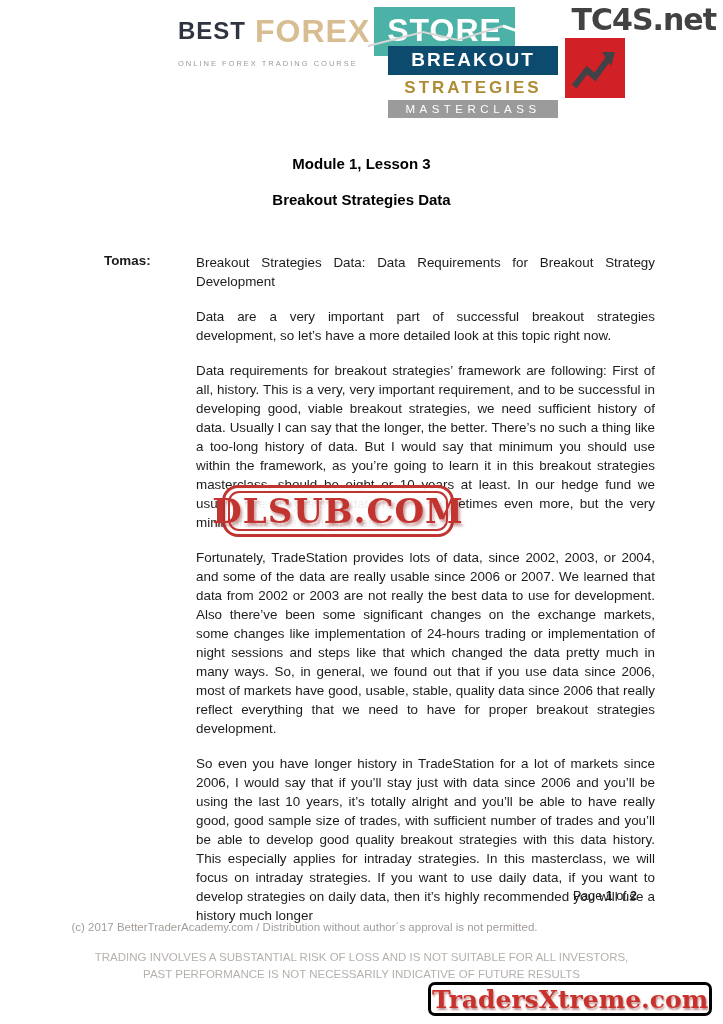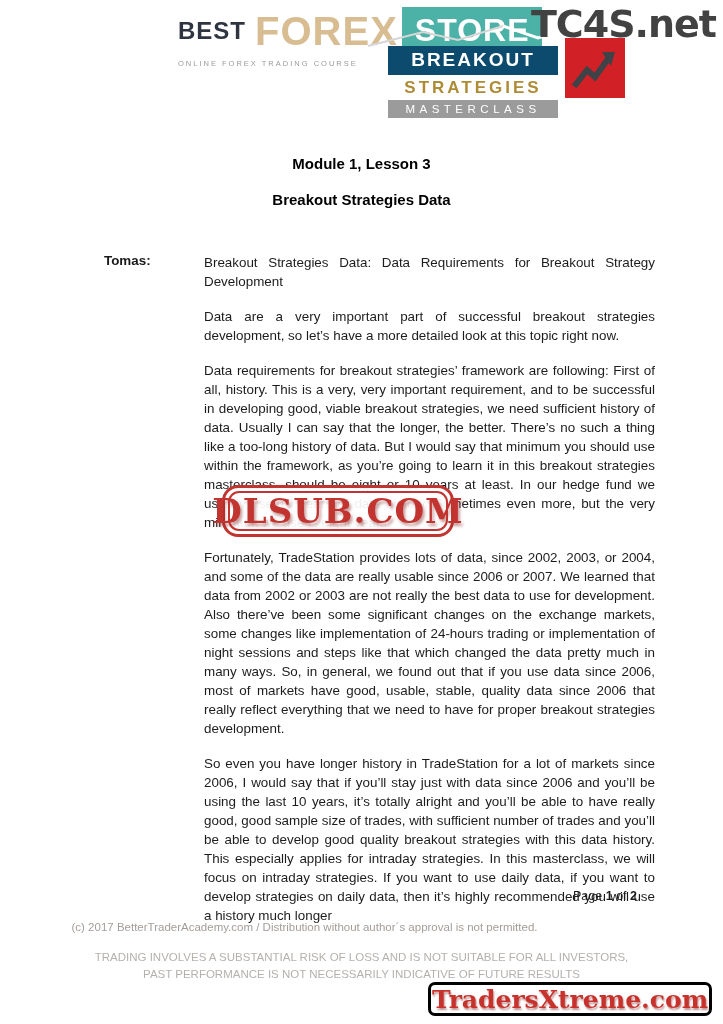--- a/index.html
+++ b/index.html
@@ -4,43 +4,43 @@
 <style>
   html,body{margin:0;padding:0;background:#e8e8e8;}
   .page{
     position:relative;width:723px;height:1024px;margin:0 auto;background:#ffffff;
     font-family:"Liberation Sans", sans-serif;overflow:hidden;
   }
   
   .brand{position:absolute;left:178px;top:8px;}
   .brand-line{display:flex;align-items:center;height:46px;position:relative;}
   .b-best{font-size:24px;font-weight:bold;color:#2e3440;letter-spacing:1px;}
-  .b-forex{font-size:40px;font-weight:bold;color:#d9bd92;letter-spacing:1px;margin-left:9px;}
+  .b-forex{font-size:32px;font-weight:bold;color:#d9bd92;letter-spacing:1px;margin-left:9px;}
   .b-store{font-size:32px;font-weight:bold;color:#ffffff;background:#4cb2a7;padding:5px 13px 7px;margin-left:4px;letter-spacing:1px;}
   .brand-chart{position:absolute;left:150px;top:0;pointer-events:none;}
   .b-tagline{margin-top:5px;font-size:7.5px;letter-spacing:2px;color:#9a9a9a;}
   .site-logo{
     position:absolute;right:7px;top:2px;font-family:"DejaVu Sans", sans-serif;
-    font-size:38px;font-weight:800;color:#424242;letter-spacing:-1px;
+    font-size:30px;font-weight:800;color:#424242;letter-spacing:-1px;
   }
   .course{position:absolute;left:388px;top:46px;display:flex;align-items:flex-start;gap:7px;}
   .course-text{width:170px;}
   .c-breakout{background:#0c4a6e;color:#fff;font-weight:bold;font-size:19px;letter-spacing:2px;text-align:center;padding:3px 0 4px;}
   .c-strategies{color:#ae8c35;font-weight:bold;font-size:17px;letter-spacing:3px;text-align:center;padding:3px 0 2px;}
   .c-masterclass{background:#9b9b9b;color:#fff;font-size:11.5px;letter-spacing:4.5px;text-align:center;padding:3px 0;}
   .c-icon{width:60px;height:60px;background:#d12026;margin-top:-8px;display:flex;align-items:center;justify-content:center;}
   
   .doc-title{position:absolute;top:155px;left:86px;width:551px;text-align:center;font-weight:bold;font-size:15px;color:#000;}
   .doc-subtitle{position:absolute;top:191px;left:86px;width:551px;text-align:center;font-weight:bold;font-size:15px;color:#000;}
   
   .transcript{position:absolute;top:253px;left:104px;width:551px;display:flex;}
   .speaker-col{width:88px;flex:none;}
   .speaker{font-weight:bold;font-size:13.4px;color:#1a1a1a;}
   .text-col{flex:1;}
-  .text-col p{margin:0 0 16px 12px;font-size:13.4px;line-height:19px;text-align:justify;color:#1c1c1c;}
+  .text-col p{margin:0 0 16px 4px;font-size:13.4px;line-height:19px;text-align:justify;color:#1c1c1c;}
   
   .dlsub{
     position:absolute;left:222px;top:485px;width:232px;height:52px;
     border:3px solid #c23430;border-radius:16px;background:rgba(255,255,255,0.93);
     display:flex;align-items:center;justify-content:center;box-sizing:border-box;
   }
   .dlsub::before{content:"";position:absolute;inset:3px;border:2px solid #c23430;border-radius:11px;}
   .dlsub span{
     font-family:"DejaVu Serif", serif;font-weight:bold;font-size:34px;color:#c23430;
     letter-spacing:1px;text-shadow:2px 3px 3px rgba(140,40,40,0.45);

